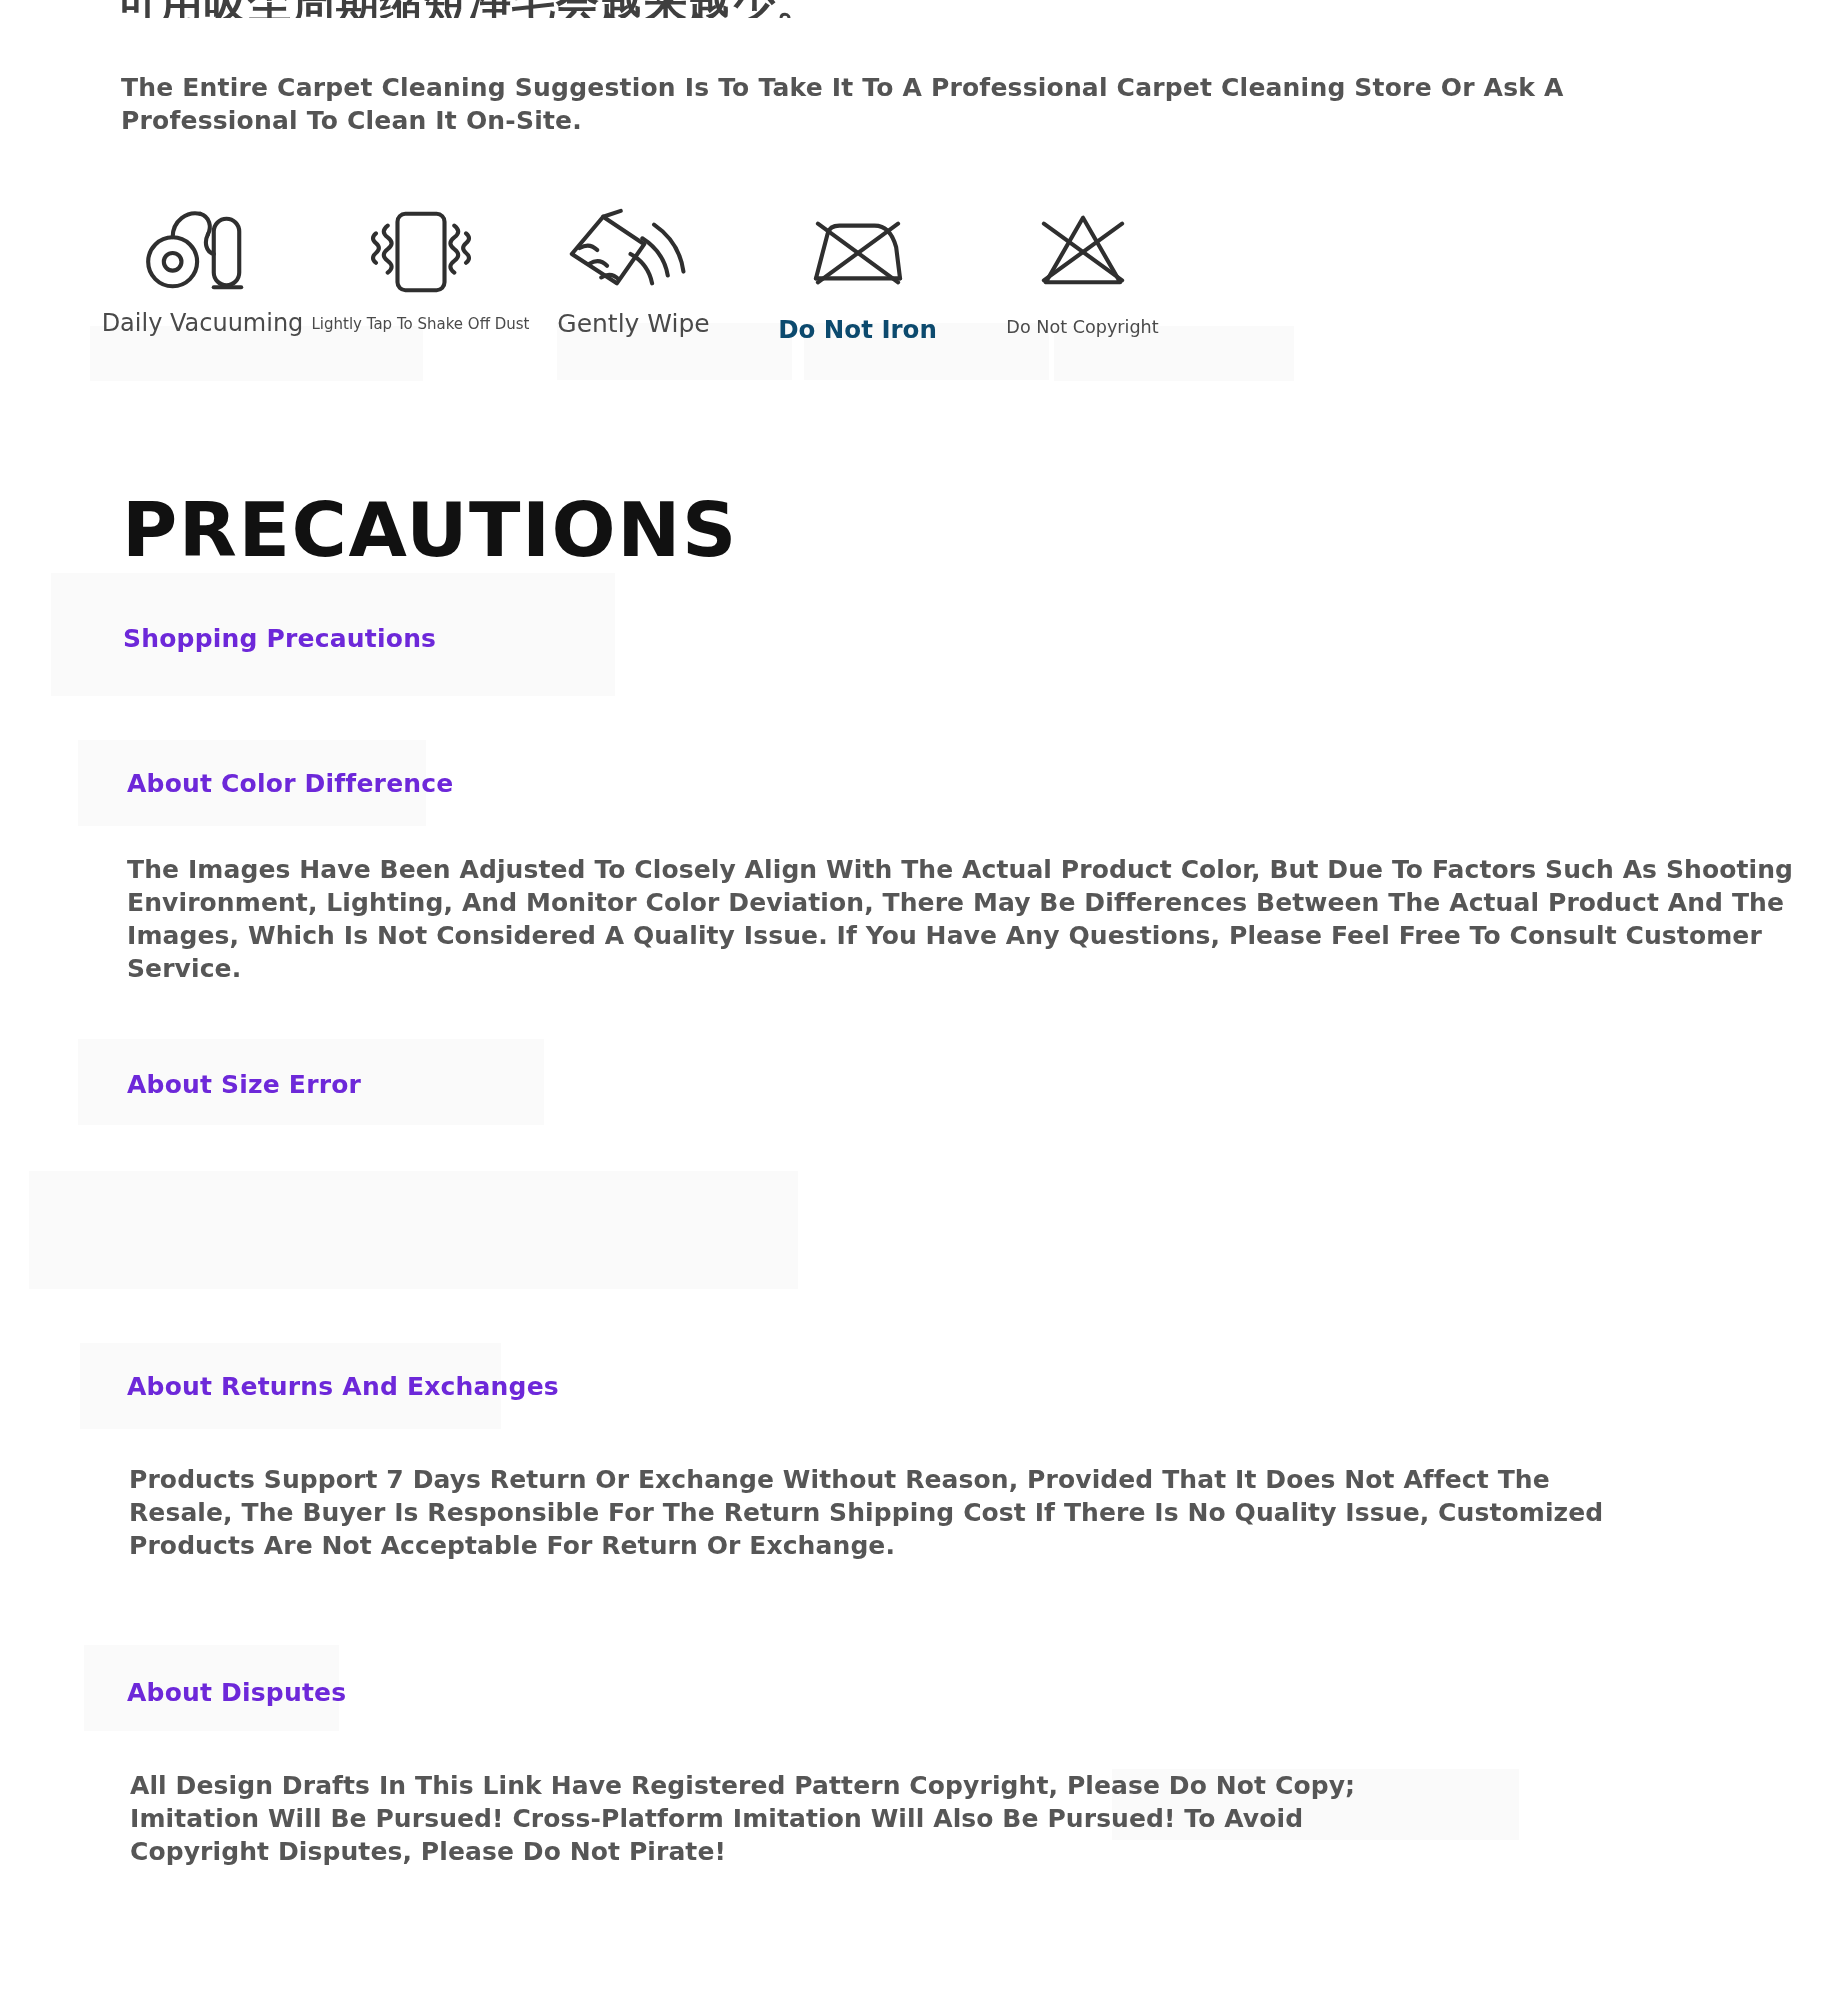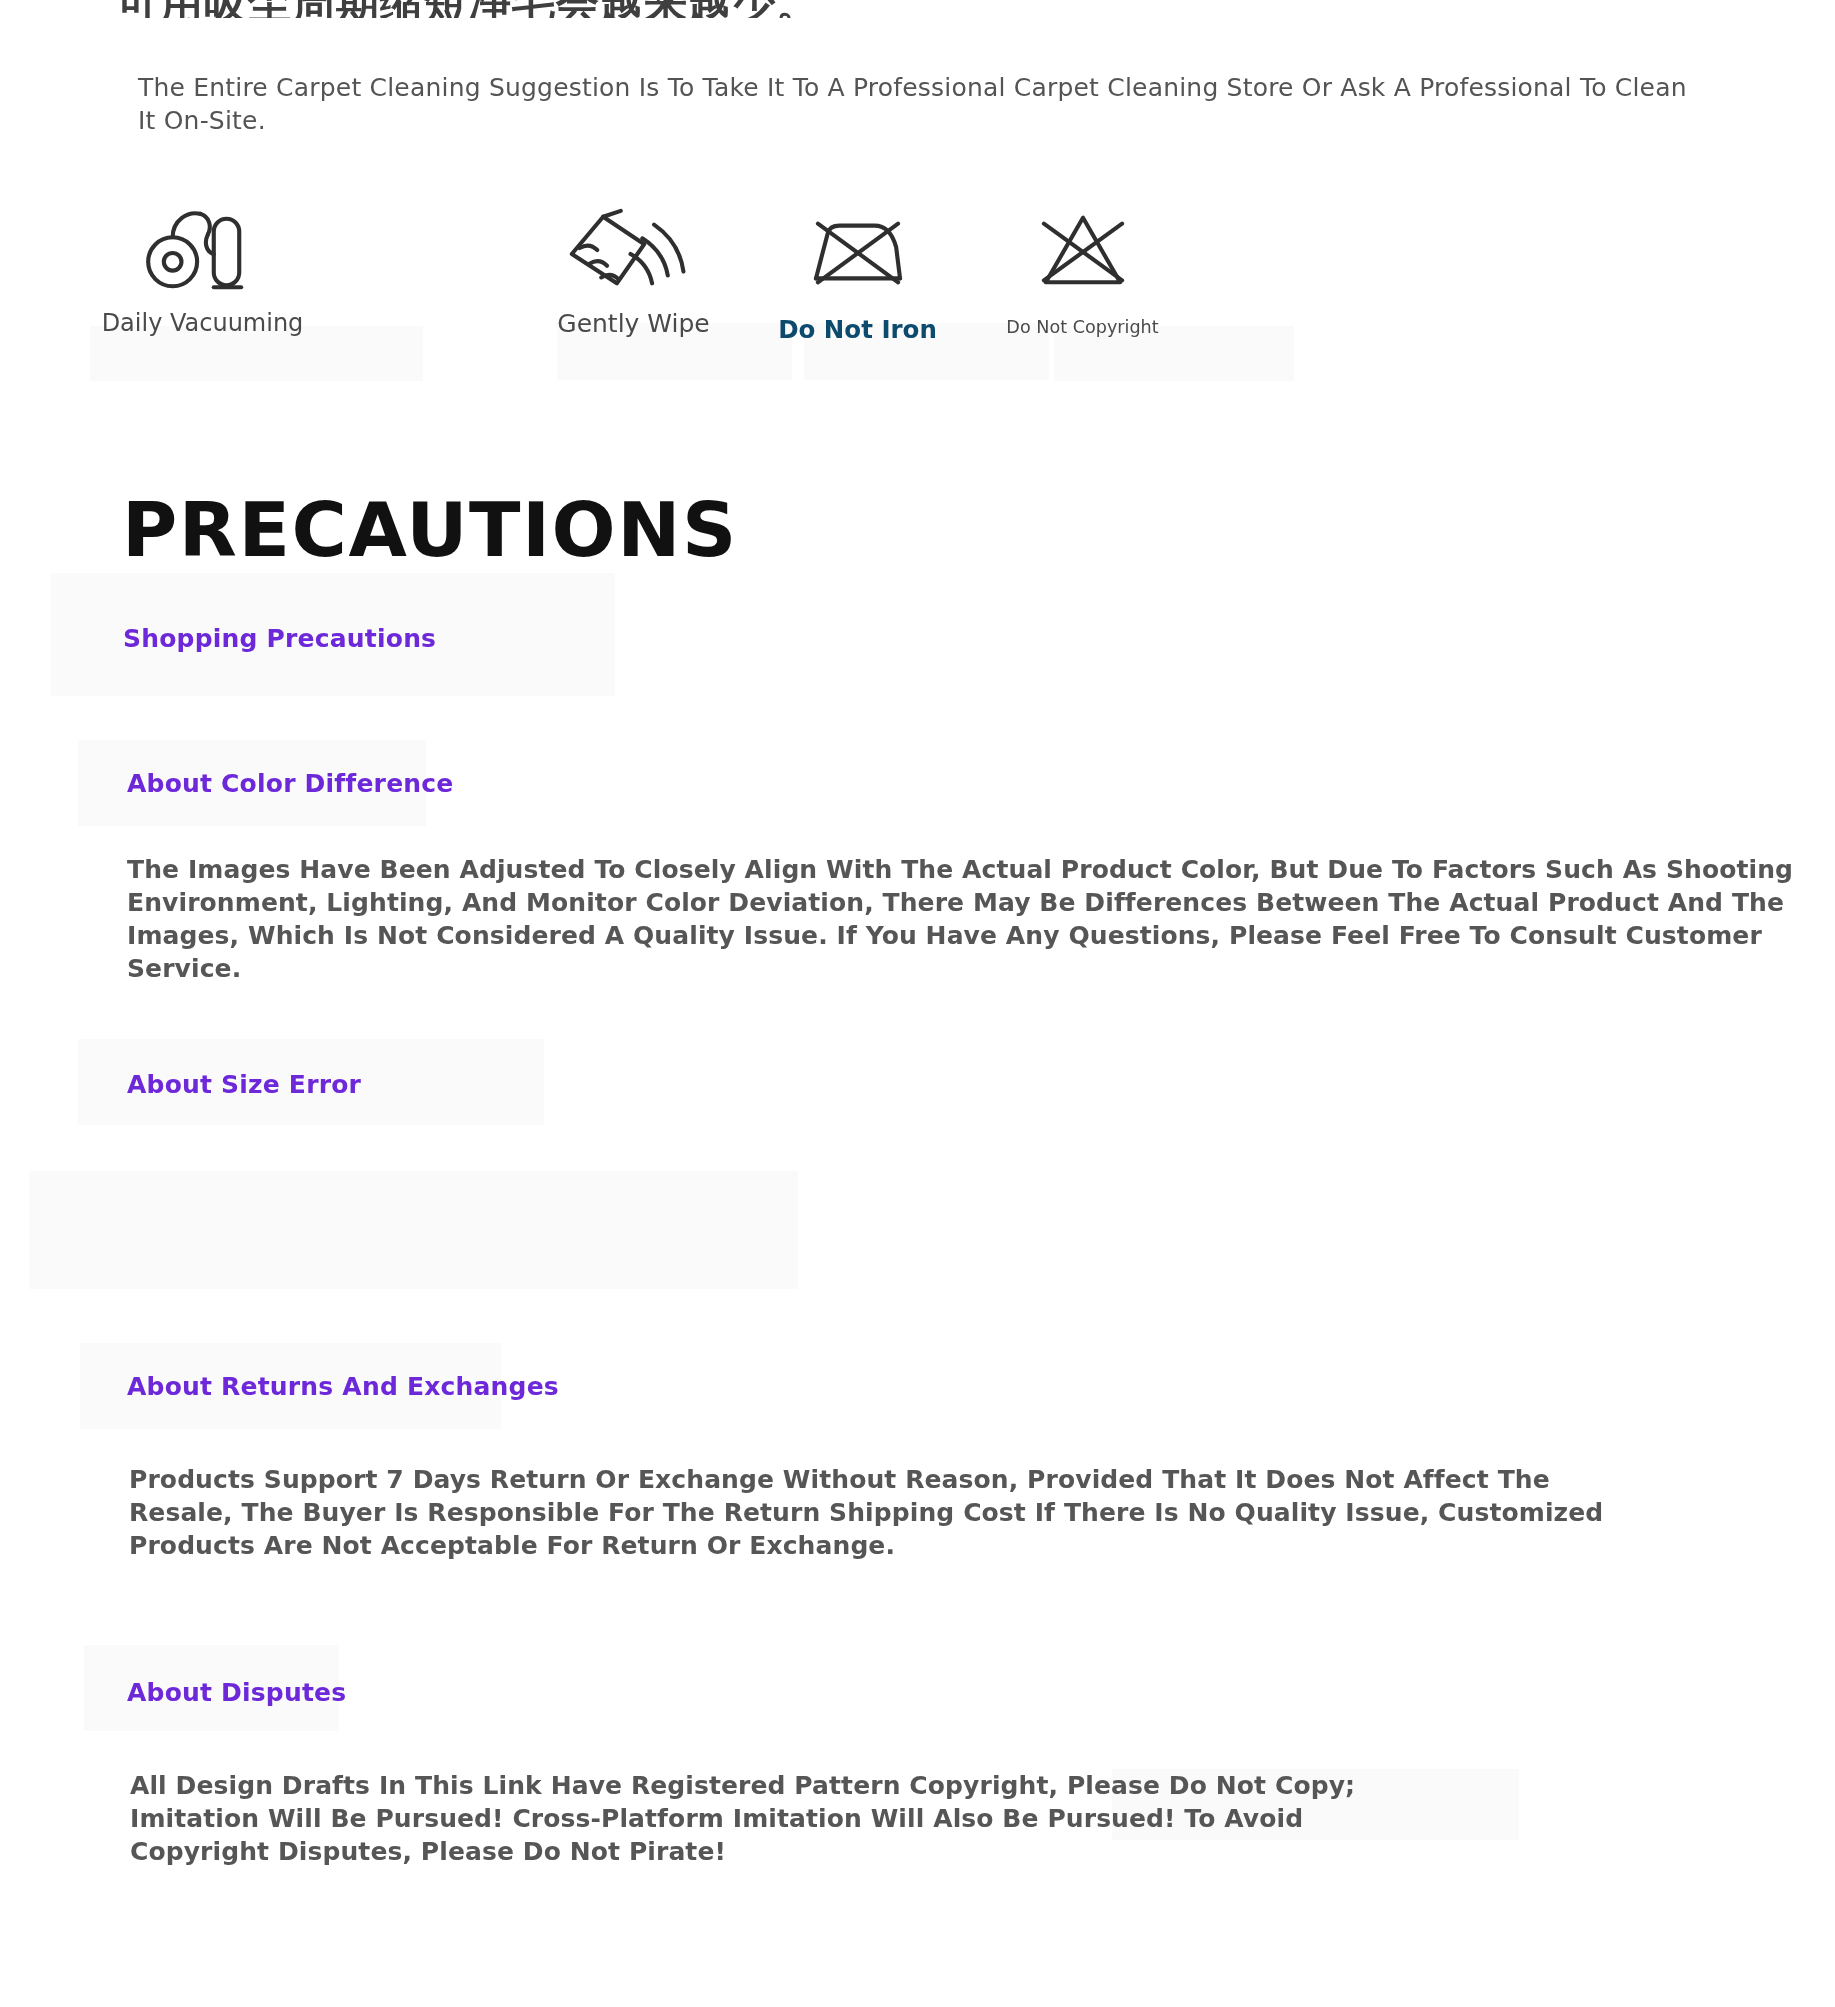--- a/index.html
+++ b/index.html
@@ -33,25 +33,25 @@
     letter-spacing: 1px;
     white-space: nowrap;
     overflow: hidden;
     height: 43px;
     font-family: "DejaVu Sans", "Liberation Sans", sans-serif;
   }
 
   
   .intro {
     position: absolute;
-    left: 138px;
+    left: 121px;
     top: 71px;
     width: 1568px;
     font-size: 25px;
-    font-weight: 400;
+    font-weight: 700;
     line-height: 1.32;
     color: #545454;
     letter-spacing: 0.2px;
   }
 
   
   .care-row {
     position: absolute;
     left: 90px;
     top: 201px;
@@ -169,20 +169,32 @@
           <path d="M30 33 C30 16, 45 6, 58 9"></path>
           <path d="M58 9 C68 12, 70 22, 66 30"></path>
           <rect x="72" y="14" width="26" height="68" rx="13"></rect>
           <path d="M72 84 L100 84"></path>
           <path d="M66 30 C62 38, 64 48, 72 50"></path>
         </svg>
       </div>
       <div class="care-label">Daily Vacuuming</div>
     </div>
 
+    <div class="care-item i1">
+      <div class="care-icon">
+        <svg width="118" height="96" viewBox="0 0 120 98" fill="none" stroke="#2f2f2f" stroke-width="4.2" stroke-linecap="round" stroke-linejoin="round">
+          <rect x="36" y="10" width="48" height="78" rx="8"></rect>
+          <path d="M26 22 q-8 6 0 12 q8 6 0 12 q-8 6 0 12 q8 6 0 12"></path>
+          <path d="M94 22 q8 6 0 12 q-8 6 0 12 q8 6 0 12 q-8 6 0 12"></path>
+          <path d="M14 30 q-6 5 0 10 q6 5 0 10 q-6 5 0 10"></path>
+          <path d="M106 30 q6 5 0 10 q-6 5 0 10 q6 5 0 10"></path>
+        </svg>
+      </div>
+      <div class="care-label">Lightly Tap To Shake Off Dust</div>
+    </div>
 
     <div class="care-item i2">
       <div class="care-icon">
         <svg width="147" height="94" viewBox="0 0 150 96" fill="none" stroke="#2f2f2f" stroke-width="4.2" stroke-linecap="round" stroke-linejoin="round">
           <path d="M12 50 L44 12 L86 40 L58 80 Z"></path>
           <path d="M44 12 L62 6"></path>
           <path d="M20 44 q10 -6 18 2"></path>
           <path d="M30 60 q10 -6 18 2"></path>
           <path d="M42 74 q10 -6 18 2"></path>
           <path d="M96 20 q26 18 30 48"></path>

